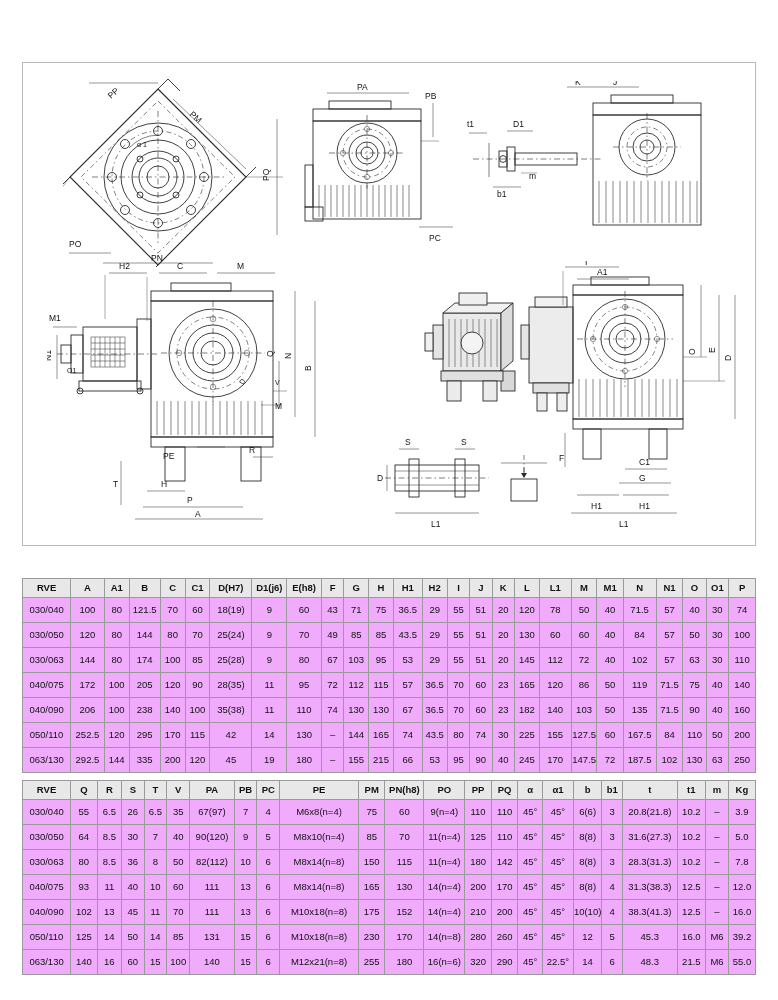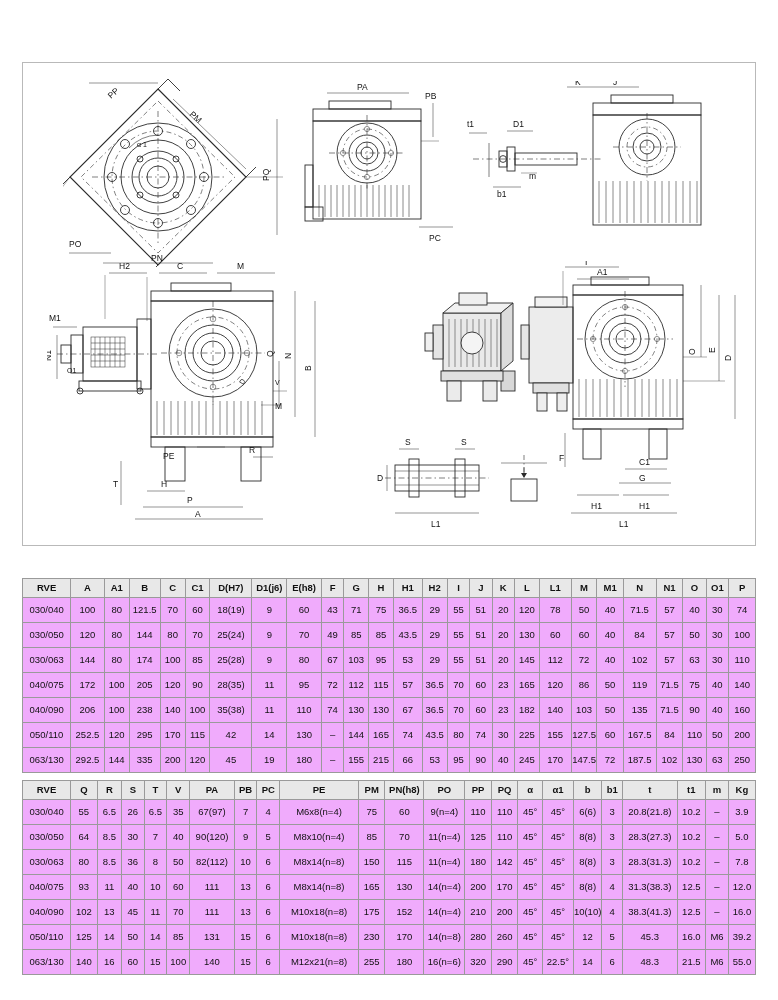--- a/index.html
+++ b/index.html
@@ -795,21 +795,21 @@
         <td>M8x10(n=4)</td>
         <td>85</td>
         <td>70</td>
         <td>11(n=4)</td>
         <td>125</td>
         <td>110</td>
         <td>45°</td>
         <td>45°</td>
         <td>8(8)</td>
         <td>3</td>
-        <td>28.3(27.3)</td>
+        <td>31.6(27.3)</td>
         <td>10.2</td>
         <td>–</td>
         <td>5.0</td>
       </tr>
       <tr>
         <td class="rowhead">030/063</td>
         <td>80</td>
         <td>8.5</td>
         <td>36</td>
         <td>8</td>

